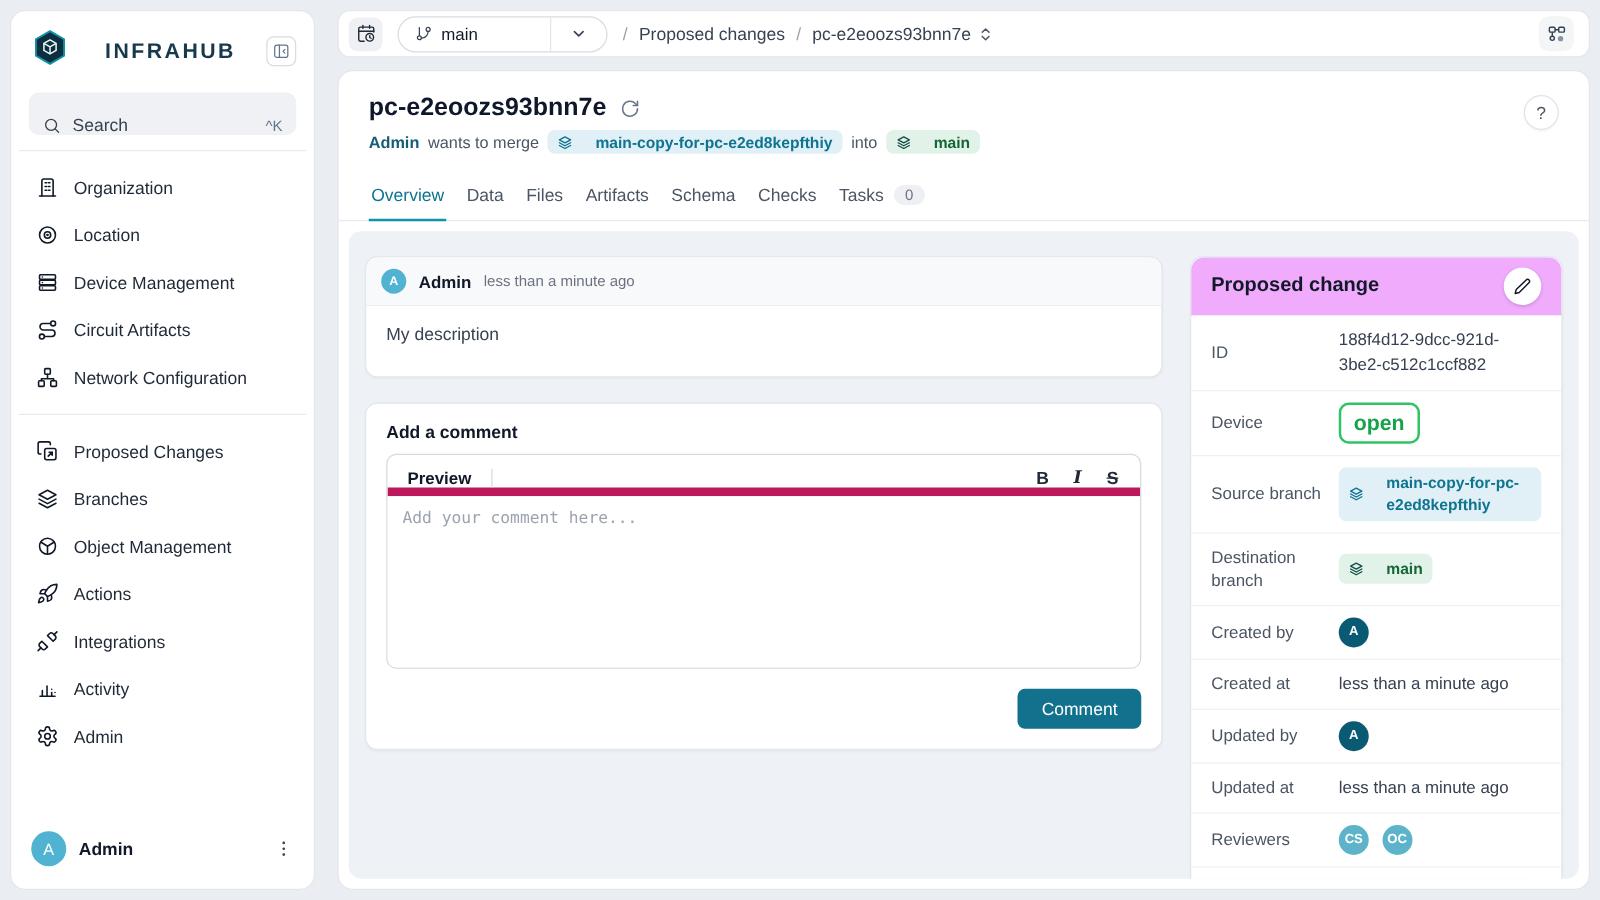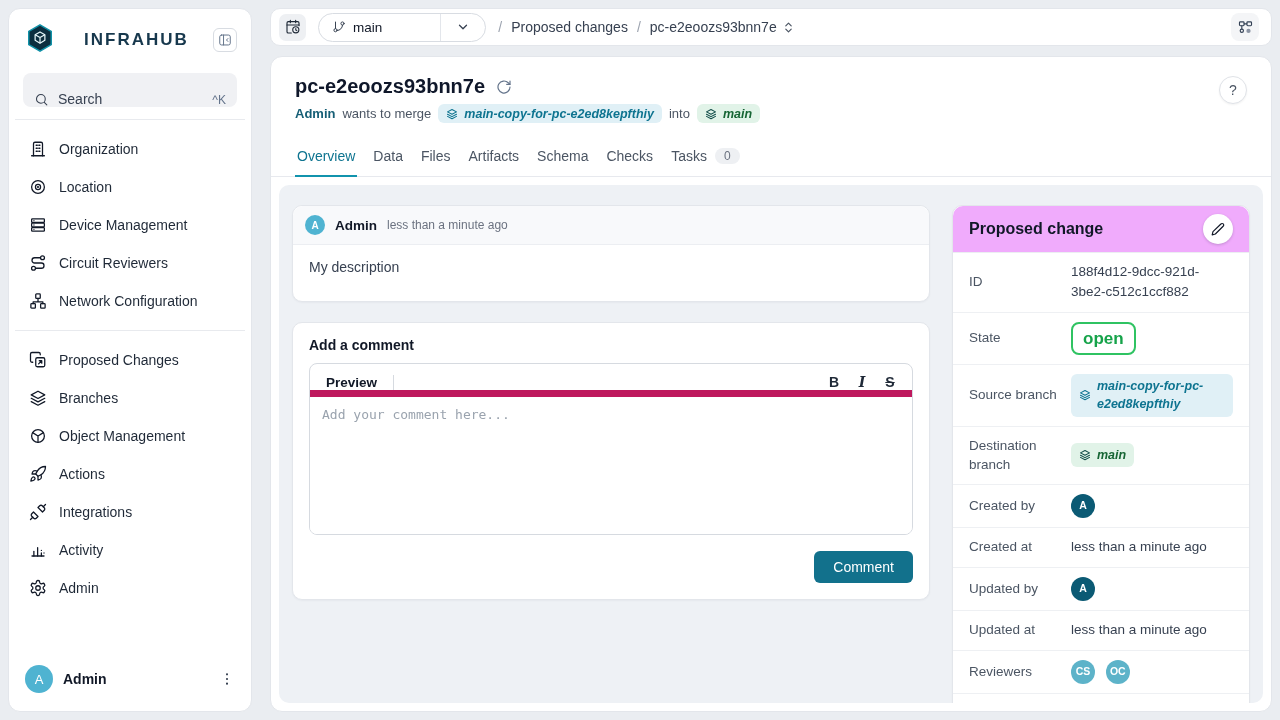--- a/index.html
+++ b/index.html
@@ -63,21 +63,21 @@
     display:flex; flex-direction:column; overflow:hidden;
   }
   .page-header { position:relative; padding:18px 24px 0; }
   .title-row { display:flex; align-items:center; gap:11px; }
   .page-title { font-size:20px; font-weight:700; color:#0f172a; }
   .refresh-btn { color:#64748b; cursor:pointer; display:flex; }
   .refresh-btn svg { width:16px; height:16px; }
   .help-btn { position:absolute; right:24px; top:19px; width:28px; height:28px; border-radius:50%; border:1px solid #e0e3e8; background:#fff; color:#4b5563; font-size:14px; display:flex; align-items:center; justify-content:center; box-shadow:0 1px 2px rgba(0,0,0,.05); cursor:pointer; }
   .merge-row { margin-top:6px; display:flex; align-items:center; gap:7px; font-size:13px; color:#4b5563; }
   .merge-author { color:#155e75; font-weight:700; cursor:pointer; }
-  .badge-branch { display:inline-flex; align-items:center; gap:6px; border-radius:6px; padding:2.5px 8px; font-size:12.5px; font-weight:600; cursor:pointer;font-style:italic; }
+  .badge-branch { display:inline-flex; align-items:center; gap:18px; border-radius:6px; padding:2.5px 8px; font-size:12.5px; font-weight:600; cursor:pointer; }
   .badge-branch svg { width:12px; height:12px; stroke-width:2.1; flex:none; }
   .badge-blue { background:#e0f0f6; color:#0e7490; }
   .badge-green { background:#e1f3e8; color:#166534; }
   .badge-green svg { color:#134e4a; }
 
   .tabs { display:flex; gap:14px; padding:0 24px; margin-top:12px; border-bottom:1px solid #e7e9ee; }
   .tab { padding:13px 2px 11px; font-size:14px; color:#4b5563; display:flex; align-items:center; gap:8px; cursor:pointer; border-bottom:2px solid transparent; margin-bottom:-1px; }
   .tab.active { color:#0e7490; border-bottom-color:#1193ad; }
   .tab-badge { background:#eef0f3; color:#6b7280; border-radius:10px; padding:1px 9px; font-size:12px; }
 
@@ -182,21 +182,21 @@
           <path d="M6.6 6.2h.01M6.6 12h.01M6.6 17.8h.01"></path>
         </svg>
       <span>Device Management</span>
     </div>
     <div class="nav-item">
       <svg class="ic" viewBox="0 0 24 24">
           <circle cx="6" cy="19" r="2.6"></circle>
           <circle cx="18" cy="5" r="2.6"></circle>
           <path d="M9 19h7.5a3.5 3.5 0 0 0 0-7h-9a3.5 3.5 0 0 1 0-7H15"></path>
         </svg>
-      <span>Circuit Reviewers</span>
+      <span>Circuit Artifacts</span>
     </div>
     <div class="nav-item">
       <svg class="ic" viewBox="0 0 24 24">
           <rect x="9" y="2.5" width="6" height="6" rx="1"></rect>
           <rect x="2.5" y="15.5" width="6" height="6" rx="1"></rect>
           <rect x="15.5" y="15.5" width="6" height="6" rx="1"></rect>
           <path d="M12 8.5v4.8M5.5 15.5v-2.2h13v2.2"></path>
         </svg>
       <span>Network Configuration</span>
     </div>
@@ -428,21 +428,21 @@
               </svg>
           </span>
         </div>
 
         <div class="detail-row">
           <span class="detail-label">ID</span>
           <span class="detail-value">188f4d12-9dcc-921d-3be2-c512c1ccf882</span>
         </div>
 
         <div class="detail-row">
-          <span class="detail-label">State</span>
+          <span class="detail-label">Device</span>
           <span class="detail-value"><span class="state-badge">open</span></span>
         </div>
 
         <div class="detail-row">
           <span class="detail-label">Source branch</span>
           <span class="detail-value badge-wrap">
             <span class="badge-branch badge-blue">
               <svg class="ic" viewBox="0 0 24 24">
                   <path d="M12 3 3 7.8l9 4.8 9-4.8Z"></path>
                   <path d="m3 12.4 9 4.8 9-4.8"></path>

